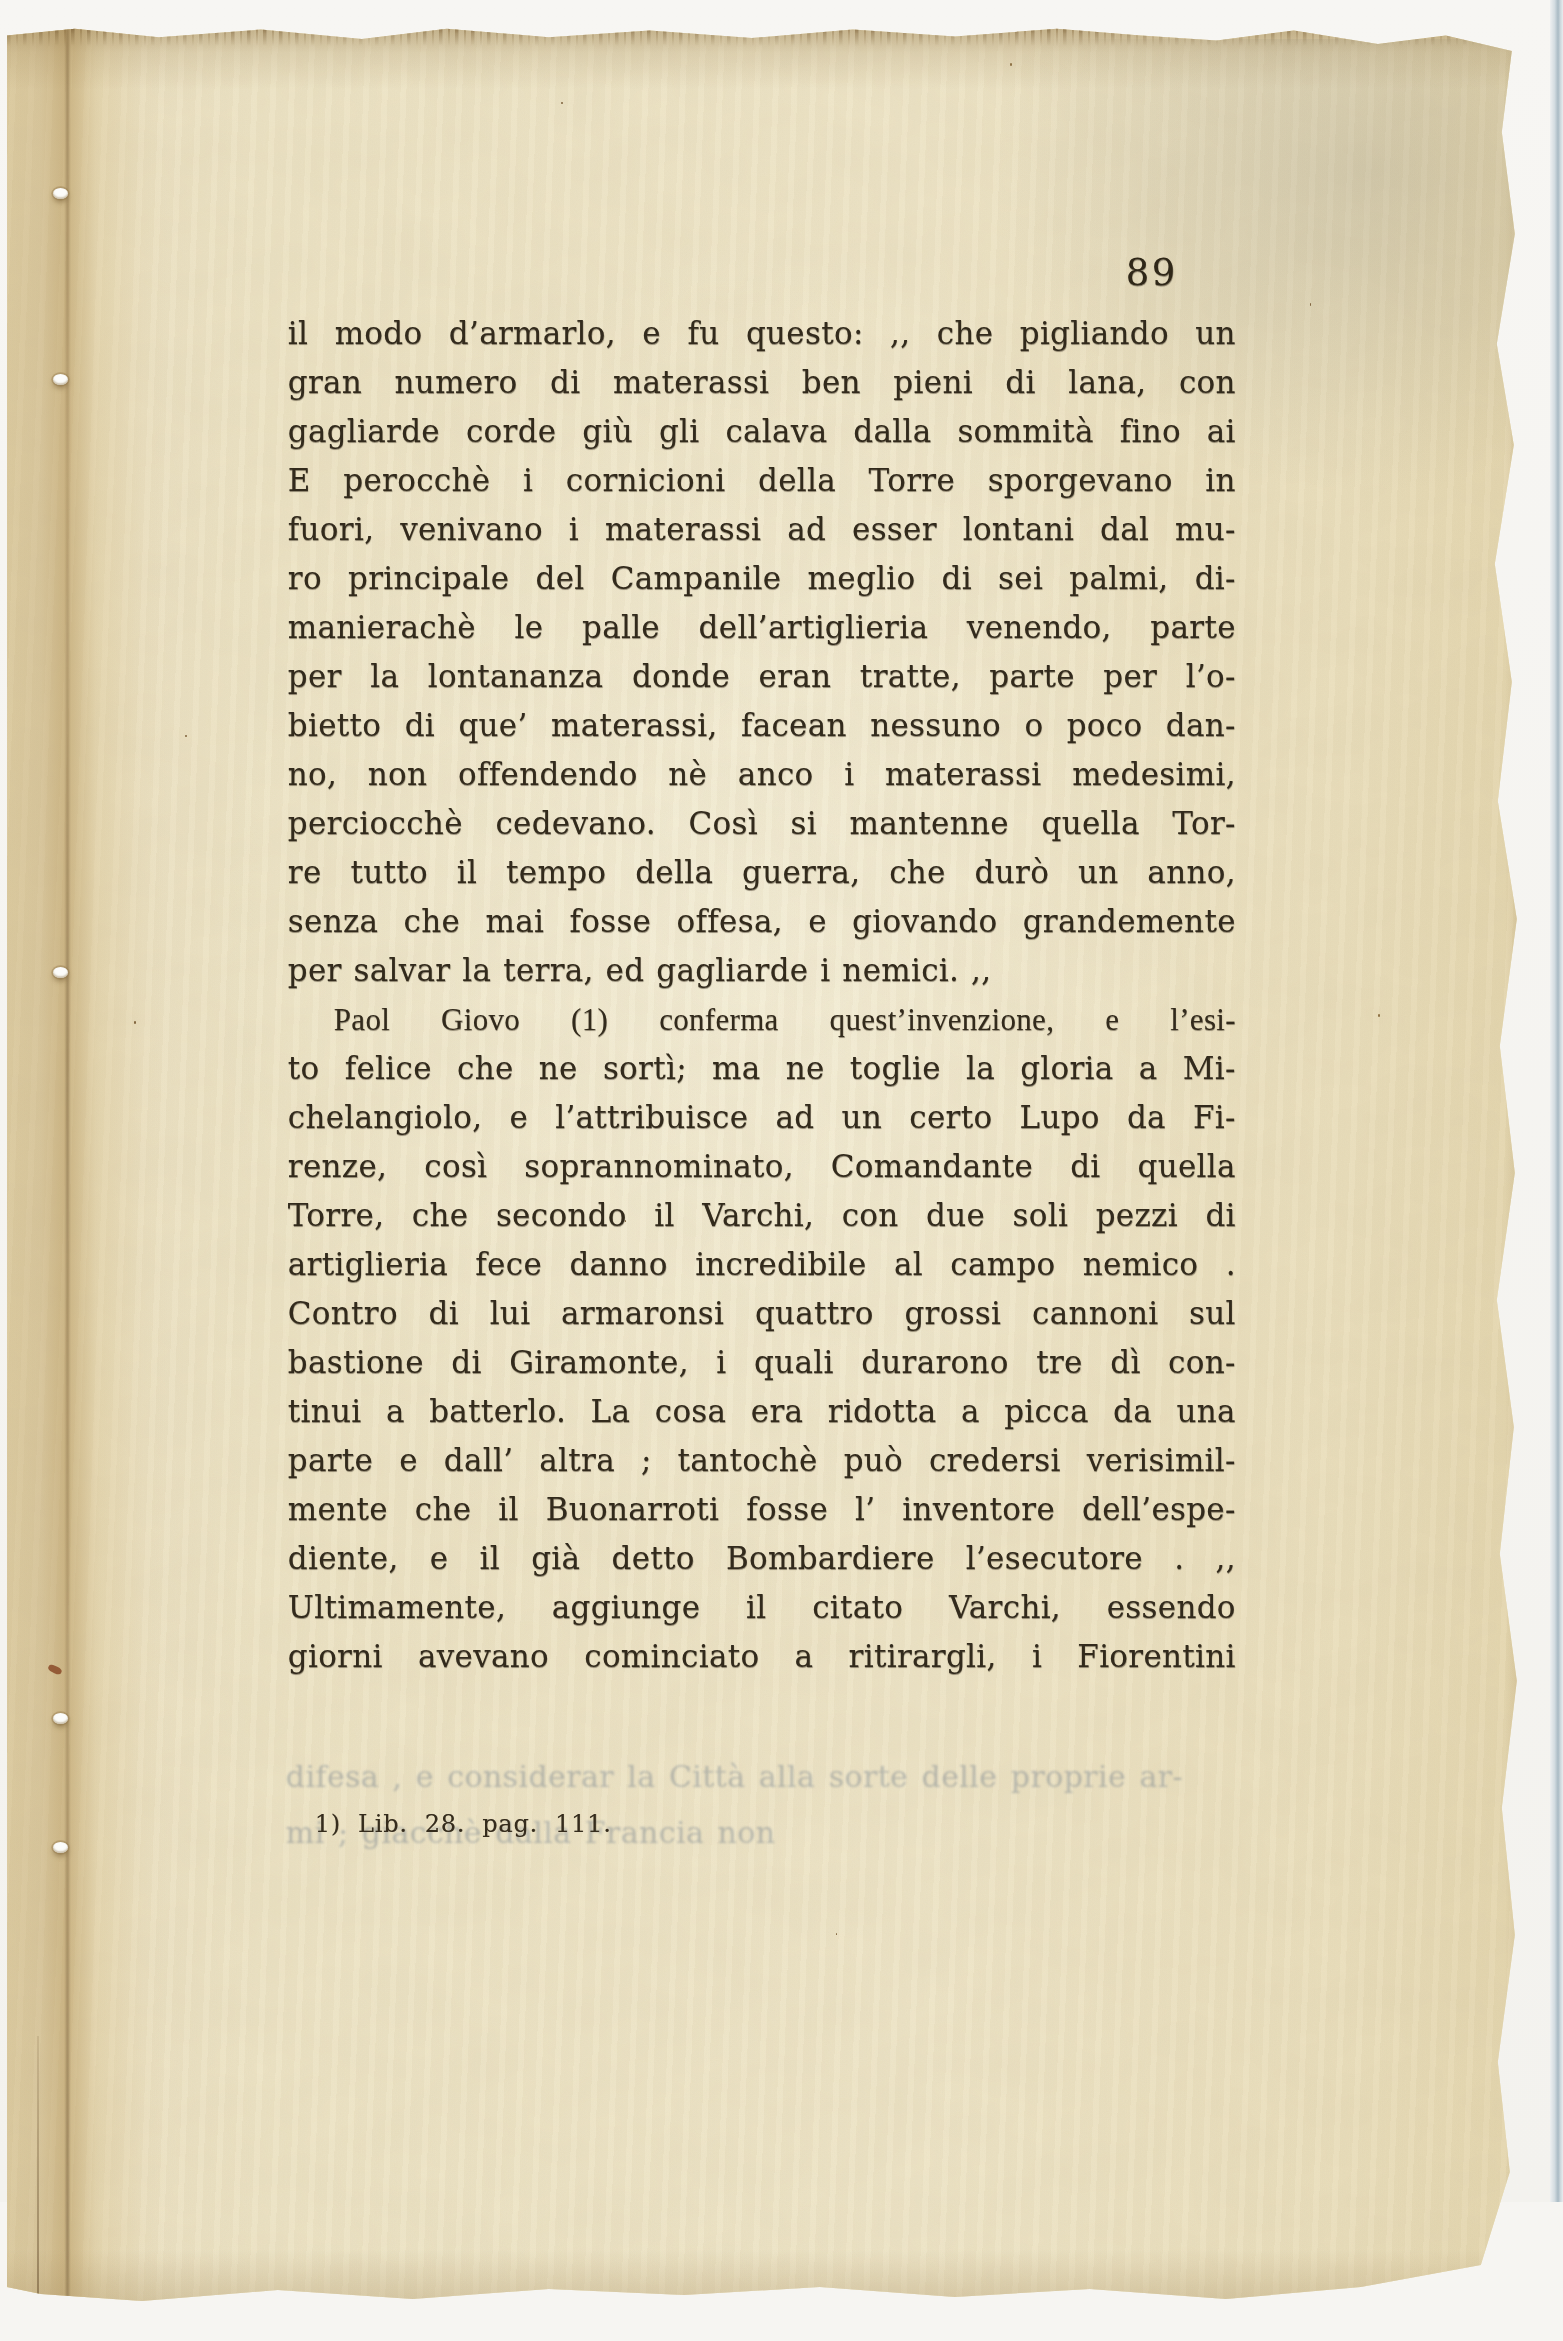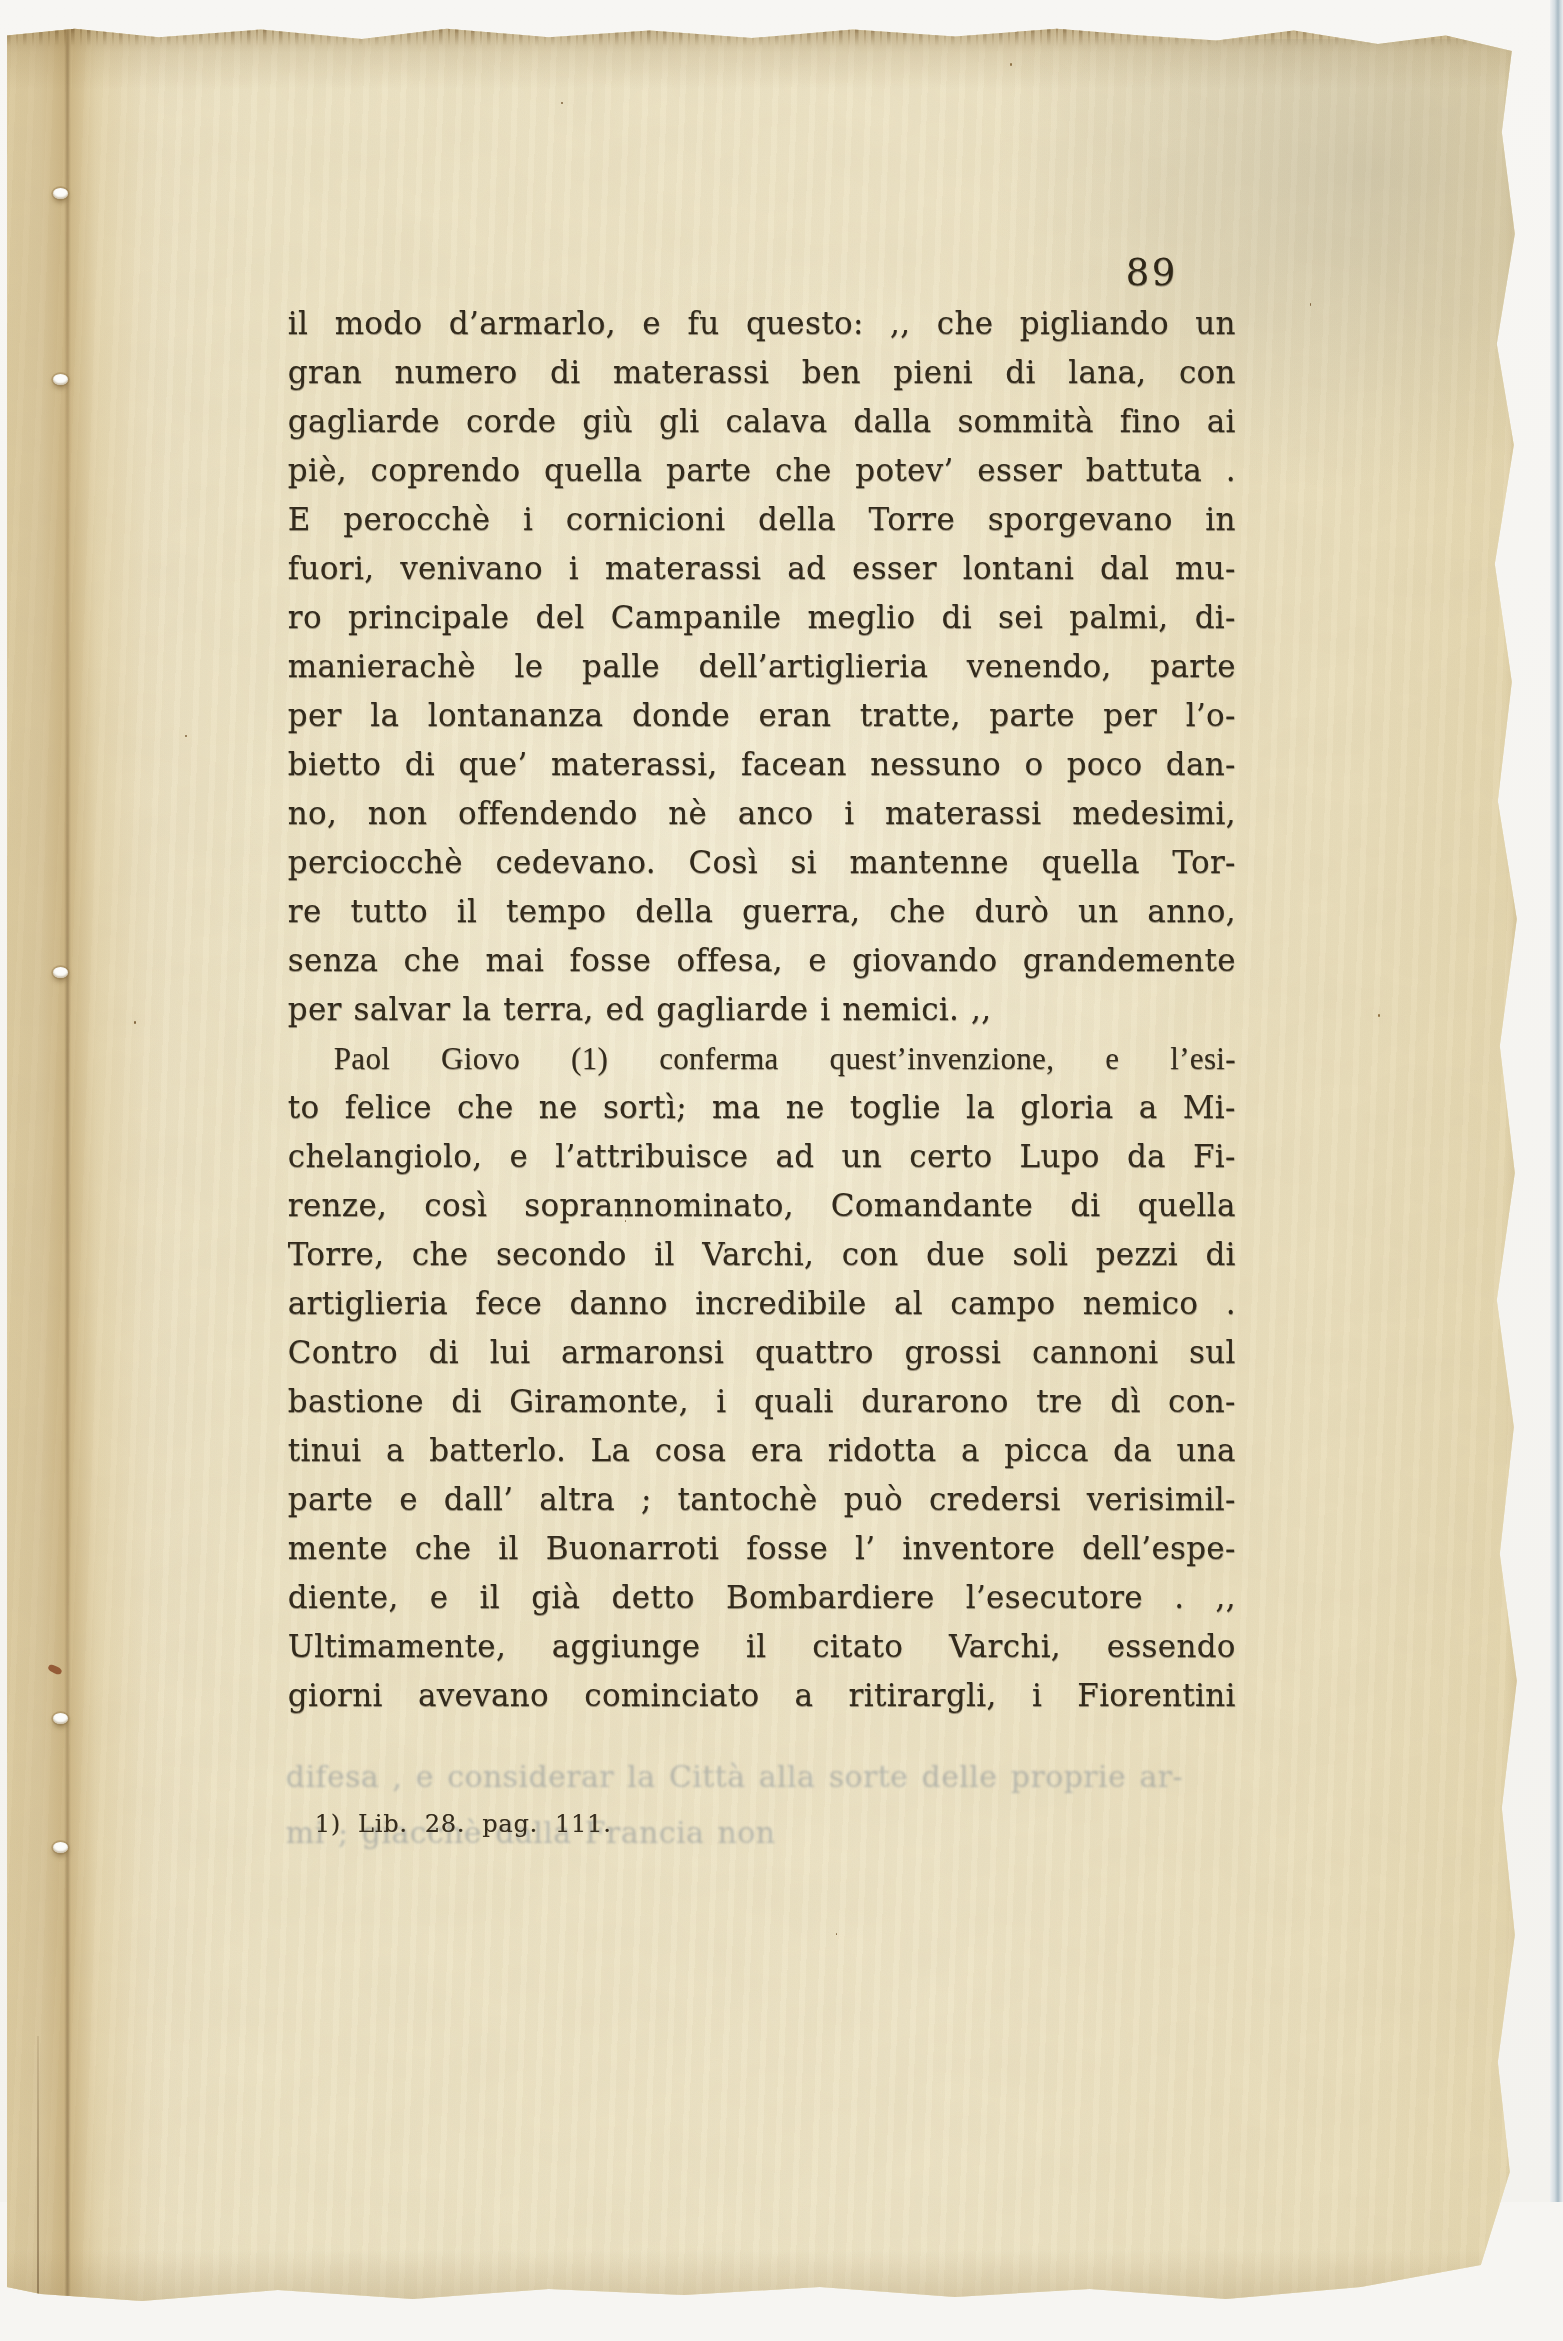--- a/index.html
+++ b/index.html
@@ -108,21 +108,21 @@
   .sp7{left:618px;top:1198px;width:1.7px;height:1.7px;}
   .sp8{left:178px;top:713px;width:2.5px;height:1.7px;}
   .sp9{left:1371px;top:992px;width:2.5px;height:2.5px;background:#7a5a2a;}
   
   .page-number{
     position:absolute;left:1119px;top:229px;
     font-size:37px;color:#2f2718;letter-spacing:2.5px;
     text-shadow:0.3px 0.5px 0.7px rgba(48,38,24,0.5);
   }
   .text-block{
-    position:absolute;left:281px;top:277px;width:948px;
+    position:absolute;left:281px;top:287px;width:948px;
     color:#322a1c;
   }
   .line{
     height:49px;line-height:49px;font-size:31px;
     text-align:justify;text-align-last:justify;
     word-spacing:1.7px;letter-spacing:0.3px;white-space:nowrap;
     text-shadow:0.3px 0.5px 0.7px rgba(48,38,24,0.48);
   }
   .line.ragged{text-align-last:left;}
   .line.indent{text-indent:46px;font-family:Liberation Serif, serif;}
@@ -193,21 +193,20 @@
     <div class="page-number">89</div>
 
     <div class="ghost ghost-1">difesa , e considerar la Città alla sorte delle proprie ar-</div>
     <div class="ghost ghost-2">mi ; giacchè dalla Francia non</div>
 
     <div class="text-block">
 
     <div class="line">il modo d’armarlo, e fu questo: ,, che pigliando un</div>
         <div class="line">gran numero di materassi ben pieni di lana, con</div>
         <div class="line">gagliarde corde giù gli calava dalla sommità fino ai</div>
-        <div class="line">piè, coprendo quella parte che potev’ esser battuta .</div>
         <div class="line">E perocchè i cornicioni della Torre sporgevano in</div>
         <div class="line">fuori, venivano i materassi ad esser lontani dal mu-</div>
         <div class="line">ro principale del Campanile meglio di sei palmi, di-</div>
         <div class="line">manierachè le palle dell’artiglieria venendo, parte</div>
         <div class="line">per la lontananza donde eran tratte, parte per l’o-</div>
         <div class="line">bietto di que’ materassi, facean nessuno o poco dan-</div>
         <div class="line">no, non offendendo nè anco i materassi medesimi,</div>
         <div class="line">perciocchè cedevano. Così si mantenne quella Tor-</div>
         <div class="line">re tutto il tempo della guerra, che durò un anno,</div>
         <div class="line">senza che mai fosse offesa, e giovando grandemente</div>

